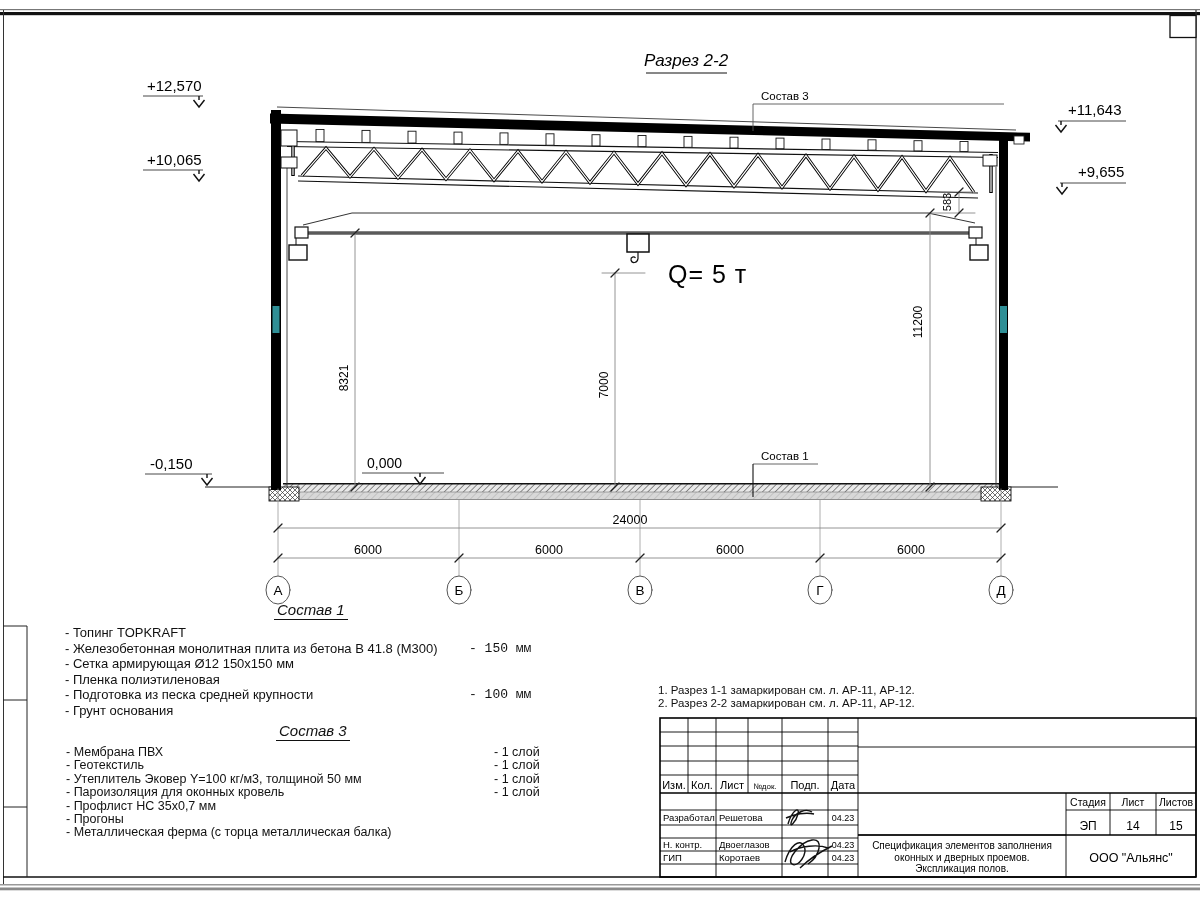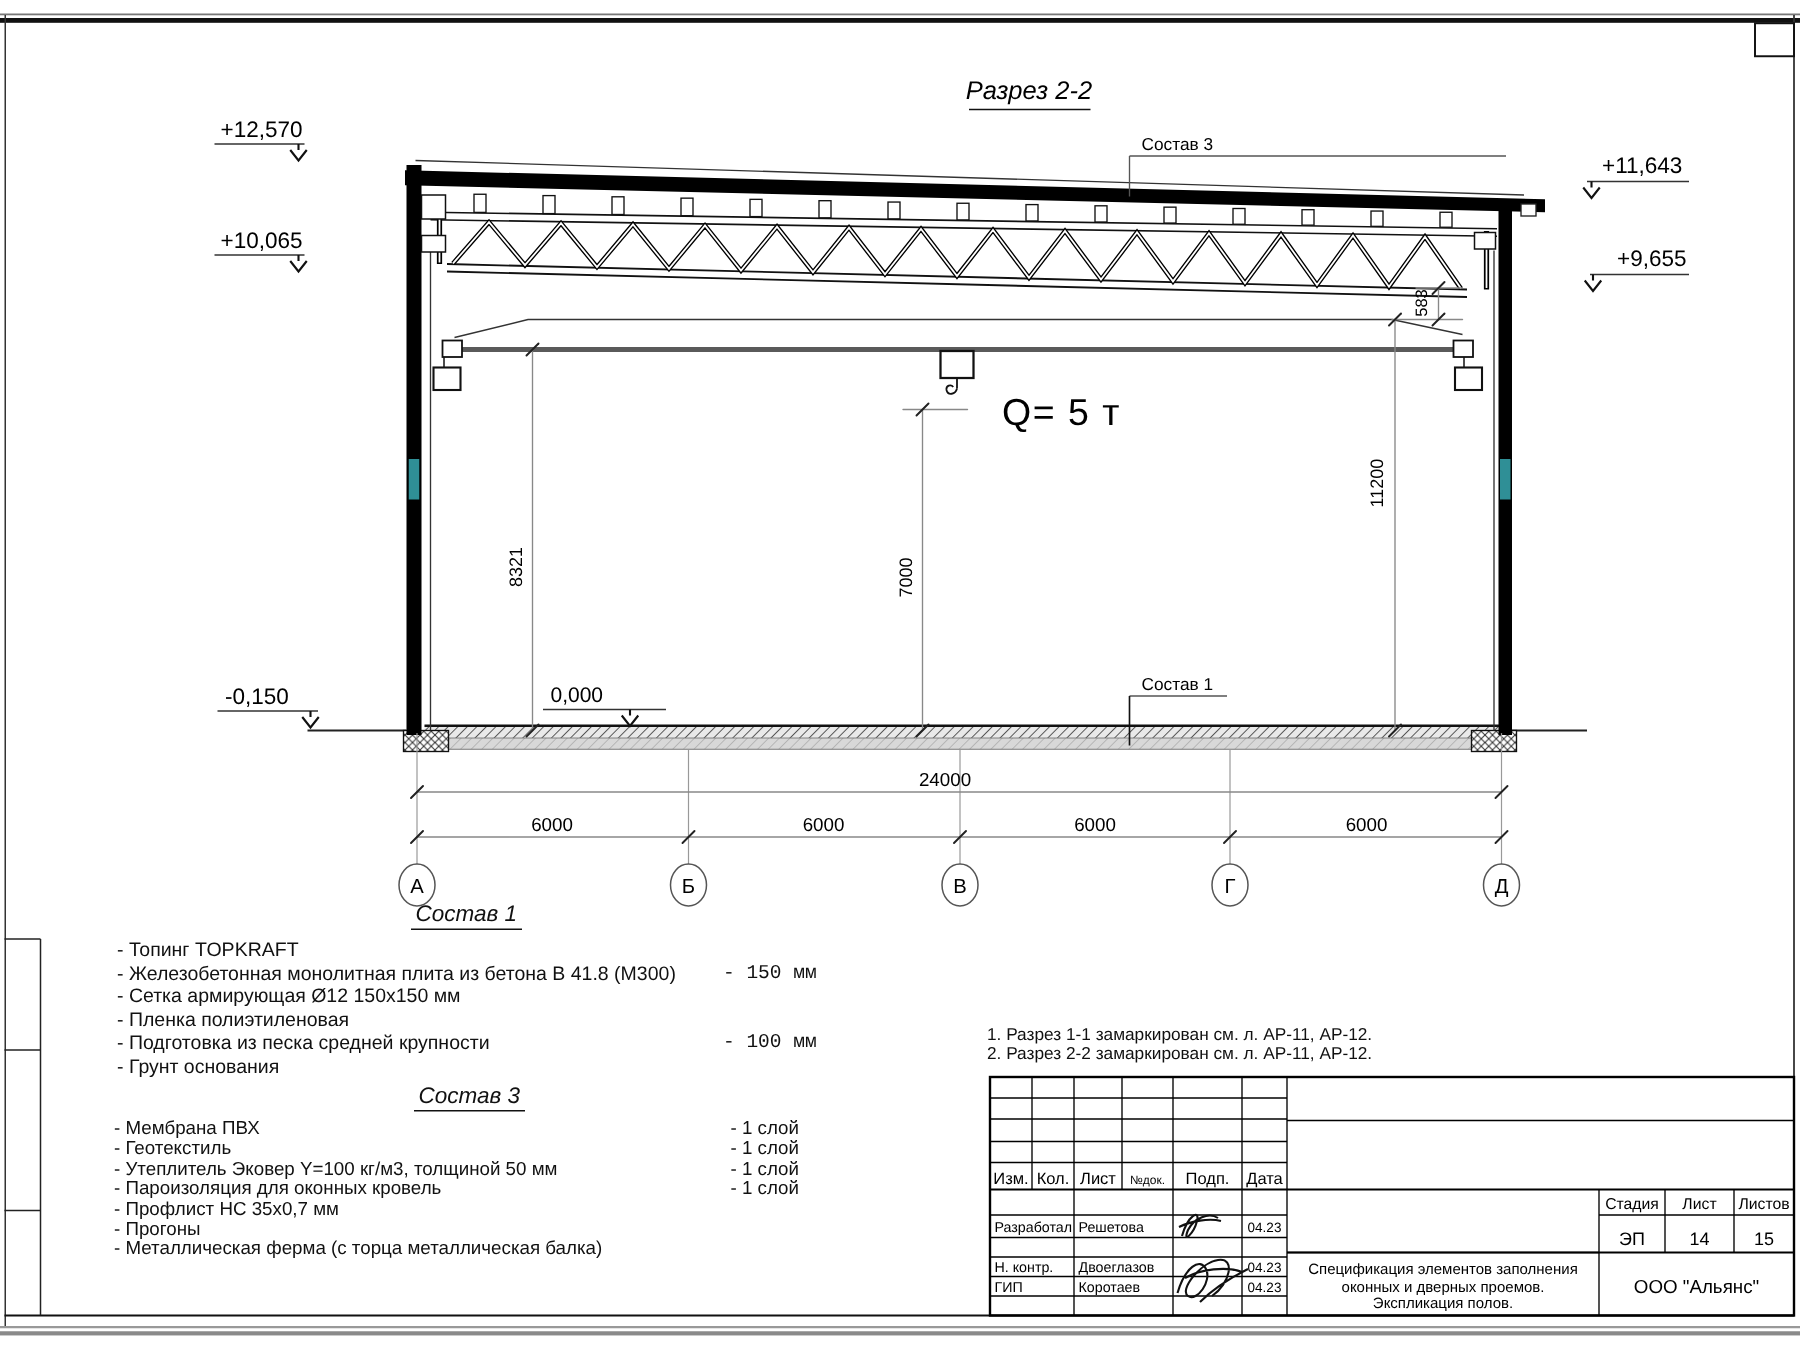--- a/index.html
+++ b/index.html
@@ -8,21 +8,21 @@
   svg{position:absolute;left:0;top:0;font-family:"Liberation Sans", sans-serif;}
   .sostav{position:absolute;width:500px;}
   .sostav .head{display:inline-block;font-style:italic;font-size:15px;
        border-bottom:1.2px solid #111;padding:0 3px 1px 3px;}
   .sostav .rows{margin-top:5px;}
   .sostav .row{position:relative;white-space:nowrap;}
   .sostav .val{position:absolute;top:0;}
   #sostav1-block .row{font-size:13px;line-height:15.6px;}
   #sostav1-block .val{left:404px;font-family:Liberation Mono, monospace;}
   #sostav3-block .row{font-size:12.5px;line-height:13.4px;}
-  #sostav3-block .val{left:411px;}
+  #sostav3-block .val{left:428px;}
   #notes-block{position:absolute;left:658px;top:684px;font-size:11.5px;line-height:13.2px;white-space:nowrap;text-align:right;}
 </style>
 </head>
 <body>
 
 <svg id="main-svg" width="1200" height="900" viewBox="0 0 1200 900">
   <defs>
     <pattern id="hatchDark" width="4.5" height="4.5" patternUnits="userSpaceOnUse" patternTransform="rotate(45)">
       <rect width="4.5" height="4.5" fill="#e9e9e9"></rect>
       <line x1="0" y1="0" x2="0" y2="4.5" stroke="#555" stroke-width="1.3"></line>
@@ -300,35 +300,35 @@
       <text x="962" y="872">Экспликация полов.</text>
     </g>
     <text x="1131" y="862" font-size="12.5" text-anchor="middle">ООО "Альянс"</text>
   </g>
 </svg>
 
 <div id="sostav1-block" class="sostav" style="left:62px;top:601px;">
   <div style="margin-left:212px;">
     <span class="head">Состав 1</span>
   </div>
-  <div class="rows" style="margin-left:16px;">
+  <div class="rows" style="margin-left:3px;">
     <div class="row"><span>- Топинг TOPKRAFT</span><span class="val"></span></div>
     <div class="row"><span>- Железобетонная  монолитная плита из бетона  В 41.8 (М300)</span><span class="val">- 150 мм</span></div>
     <div class="row"><span>- Сетка армирующая Ø12 150х150 мм</span><span class="val"></span></div>
     <div class="row"><span>- Пленка полиэтиленовая</span><span class="val"></span></div>
     <div class="row"><span>- Подготовка из песка средней  крупности</span><span class="val">- 100 мм</span></div>
     <div class="row"><span>- Грунт основания</span><span class="val"></span></div>
   </div>
 </div>
 
 <div id="sostav3-block" class="sostav" style="left:62px;top:722px;">
   <div style="margin-left:214px;">
     <span class="head">Состав 3</span>
   </div>
-  <div class="rows" style="margin-left:14px;">
+  <div class="rows" style="margin-left:4px;">
     <div class="row"><span>- Мембрана ПВХ</span><span class="val">- 1 слой</span></div>
     <div class="row"><span>- Геотекстиль</span><span class="val">- 1 слой</span></div>
     <div class="row"><span>- Утеплитель Эковер Y=100 кг/м3, толщиной 50 мм</span><span class="val">- 1 слой</span></div>
     <div class="row"><span>- Пароизоляция для оконных кровель</span><span class="val">- 1 слой</span></div>
     <div class="row"><span>- Профлист НС 35х0,7 мм</span><span class="val"></span></div>
     <div class="row"><span>- Прогоны</span><span class="val"></span></div>
     <div class="row"><span>- Металлическая ферма (с торца металлическая балка)</span><span class="val"></span></div>
   </div>
 </div>
 

